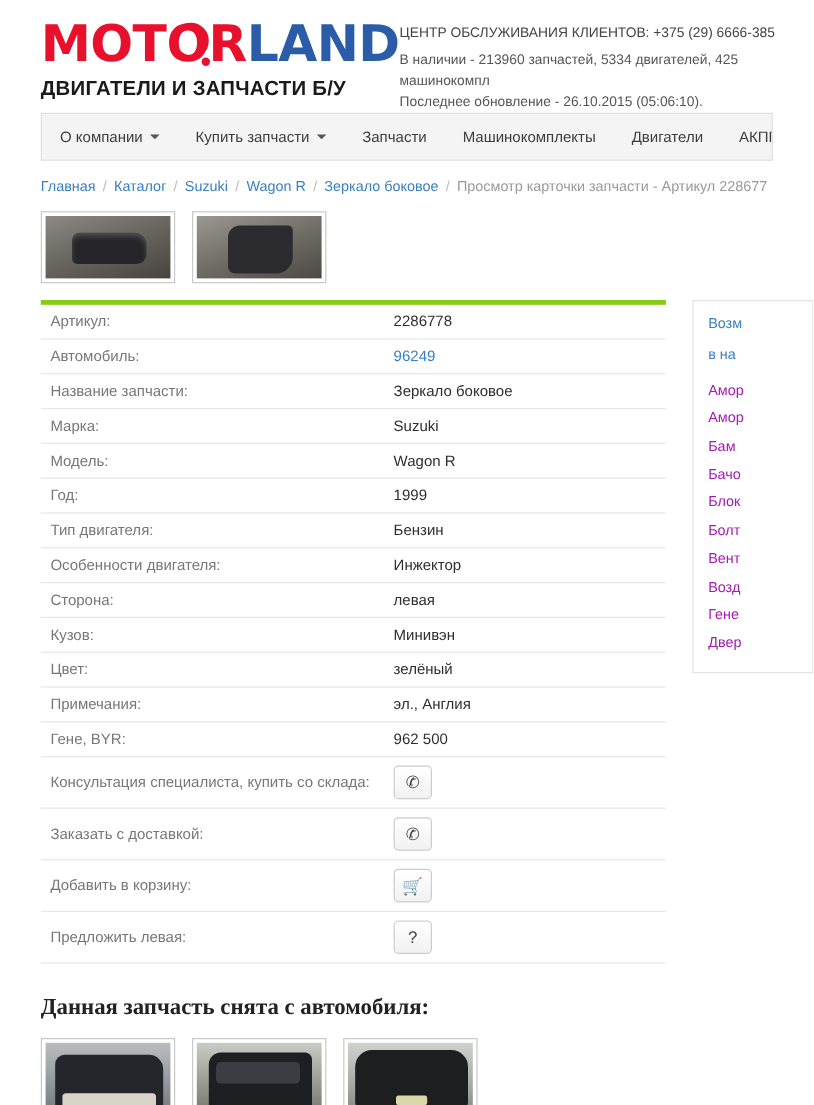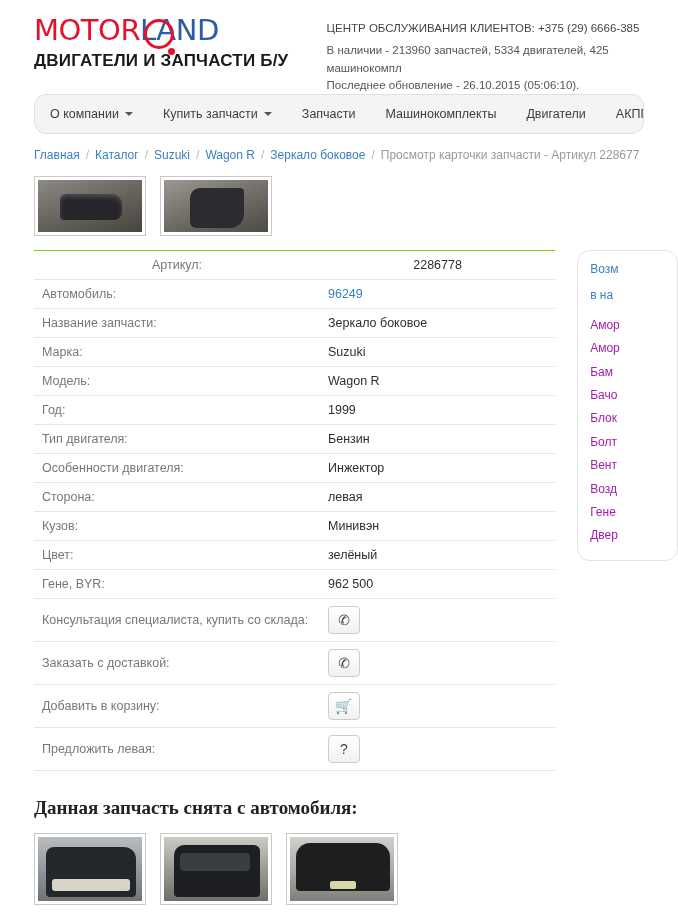--- a/index.html
+++ b/index.html
@@ -19,22 +19,22 @@
 
   
   .header {
     display: flex;
     align-items: flex-start;
     padding: 12px 0 6px 34px;
     height: 90px;
   }
   .brand { width: 300px; padding-top: 4px; }
   .logo {
-    font-size: 29px;
-    font-weight: normal;
+    font-size: 42px;
+    font-weight: bold;
     letter-spacing: -0.5px;
     line-height: 1;
     white-space: nowrap;
     font-family: "DejaVu Sans", sans-serif;
   }
   .logo .motor { color: #e8112d; }
   .logo .land  { color: #2b5ca8; }
   .logo-wrap { position: relative; display: inline-block; }
   .logo-circle {
     position: absolute;
@@ -69,21 +69,21 @@
     color: #444;
     font-size: 11.5px;
     margin-bottom: 4px;
   }
 
   
   .navbar {
     margin: 4px 34px 0 34px;
     background: #f4f4f4;
     border: 1px solid #e0e0e0;
-    border-radius: 12px;
+    border-radius: 0;
     height: 40px;
     display: flex;
     align-items: stretch;
     overflow: hidden;
   }
   .nav-item {
     display: flex;
     align-items: center;
     padding: 0 15px;
     font-size: 12.5px;
@@ -167,21 +167,21 @@
   }
 
   
   .spec-wrap { margin-left: 34px; width: 576px; }
   table.spec {
     width: 100%;
     border-collapse: collapse;
     font-size: 12.5px;
   }
   table.spec tr { border-bottom: 1px solid #e6e6e6; }
-  table.spec tr:first-child { border-top: 1px solid #84cc16; text-align: center; }
+  table.spec tr:first-child { border-top: 4px solid #84cc16; }
   table.spec td {
     padding: 7px 8px;
     vertical-align: middle;
     color: #333;
   }
   table.spec td.label {
     width: 286px;
     color: #777;
     padding-left: 8px;
   }
@@ -200,21 +200,21 @@
     color: #444;
     font-size: 14px;
     line-height: 1;
   }
 
   
   .side-panel {
     margin-left: 22px;
     width: 110px;
     border: 1px solid #e2e2e2;
-    border-radius: 13px;
+    border-radius: 0;
     background: #fff;
     padding: 10px 0 12px 12px;
     font-size: 12px;
     overflow: hidden;
   }
   .side-title {
     color: #3a7fc1;
     font-size: 12px;
     line-height: 1.45;
     margin-bottom: 9px;
@@ -394,20 +394,24 @@
               <td class="label">Сторона:</td>
               <td class="value">левая</td>
             </tr>
           <tr>
               <td class="label">Кузов:</td>
               <td class="value">Минивэн</td>
             </tr>
           <tr>
               <td class="label">Цвет:</td>
               <td class="value">зелёный</td>
+            </tr>
+          <tr>
+              <td class="label">Примечания:</td>
+              <td class="value">эл., Англия</td>
             </tr>
           <tr>
               <td class="label">Гене, BYR:</td>
               <td class="value">962 500</td>
             </tr>
 
           <tr class="row-action">
             <td class="label">Консультация специалиста, купить со склада:</td>
             <td><span class="icon-btn">✆</span></td>
           </tr>

